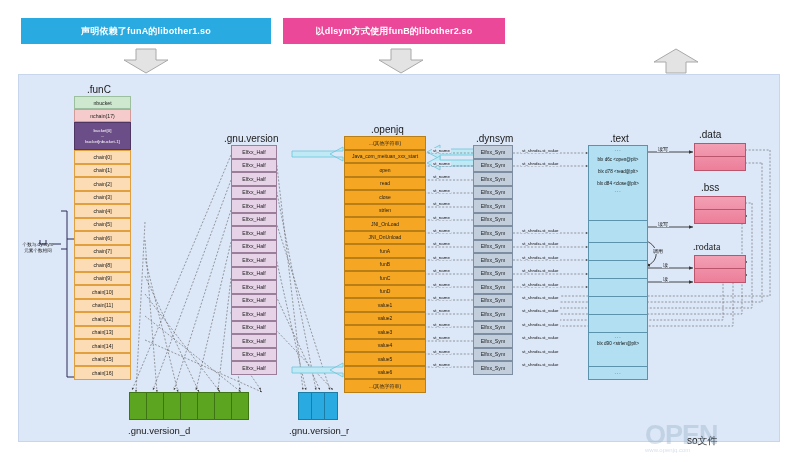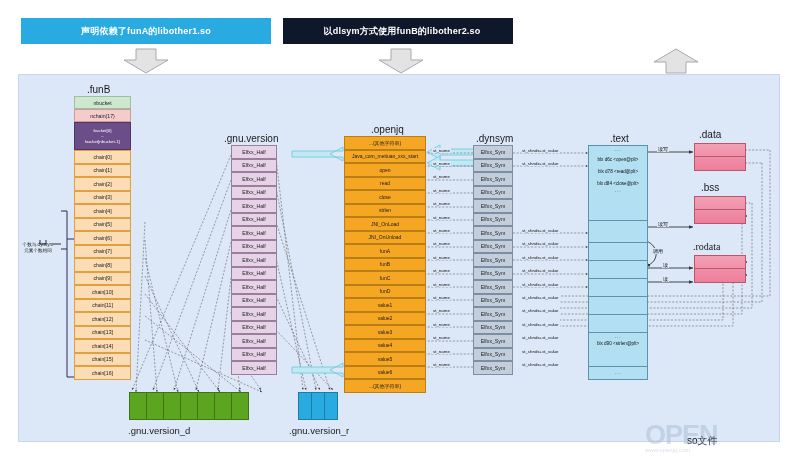--- a/index.html
+++ b/index.html
@@ -21,21 +21,21 @@
     line-height: 26px;
     text-align: center;
     color: #ffffff;
     font-size: 9px;
     font-weight: bold;
     letter-spacing: .2px;
     white-space: nowrap;
     overflow: hidden;
   }
   #banner-0 { left: 21px;  top: 18px; width: 250px; background: #29ABE2; }
-  #banner-1 { left: 283px; top: 18px; width: 222px; background: #0f172a; padding-left: 8px; }
+  #banner-1 { left: 283px; top: 18px; width: 222px; background: #ec4899; }
   #banner-2 { left: 537px; top: 18px; width: 242px; background: #F0A31A; }
 
   .arrow-svg { position: absolute; }
 
   #canvas {
     position: absolute;
     left: 18px;
     top: 74px;
     width: 762px;
     height: 368px;
@@ -313,21 +313,21 @@
       <path d="M733,275 L733,326 L560,326"></path>
       <path d="M745,150 L770,150" marker-start="url(#ah)"></path>
       <path d="M745,163 L762,163" marker-start="url(#ah)"></path>
       <path d="M745,203 L752,203" marker-start="url(#ah)"></path>
       <path d="M745,216 L742,216" marker-start="url(#ah)"></path>
       <path d="M745,262 L723,262" marker-start="url(#ah)"></path>
       <path d="M745,275 L733,275" marker-start="url(#ah)"></path>
     </g>
   </svg>
 
-  <div class="sec-title" style="left:87px;top:84px;">.funB</div>
+  <div class="sec-title" style="left:87px;top:84px;">.funC</div>
   <div class="col" id="hash-col" style="left:74px;top:96px;width:57px;">
       <div class="cell hash-nbucket" style="height: 13px;">nbucket</div>
       <div class="cell hash-nchain" style="height: 13px;">nchain(17)</div>
       <div class="cell hash-bucket" style="height: 28px;">
         <div style="font-size: 4.4px;">bucket[0]</div>
         <div style="font-size: 4.4px;">...</div>
         <div style="font-size: 4.4px;">bucket[nbucket-1]</div>
       </div>
       <div class="cell hash-chain" style="height: 13.5px;">chain[0]</div>
       <div class="cell hash-chain" style="height: 13.5px;">chain[1]</div>

